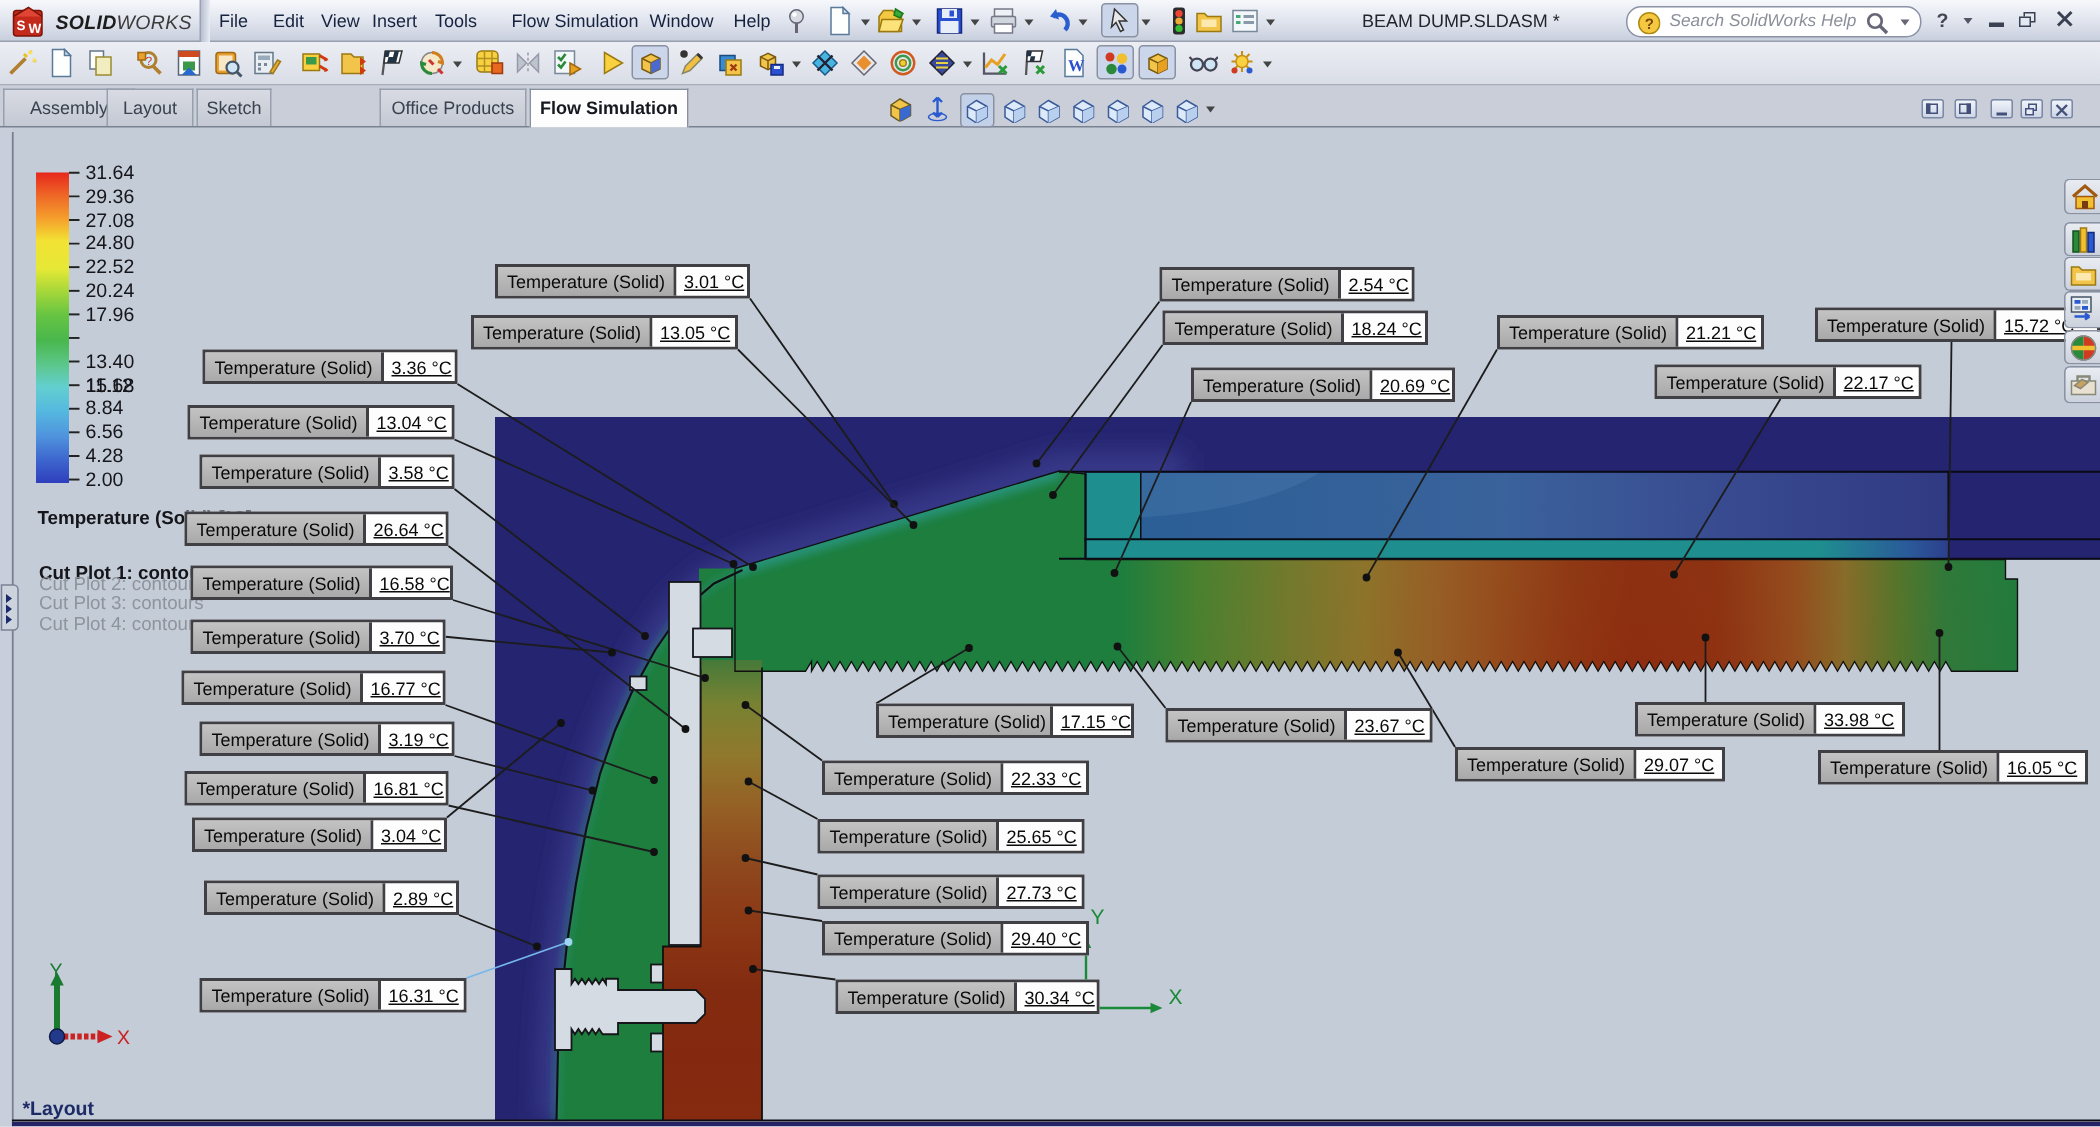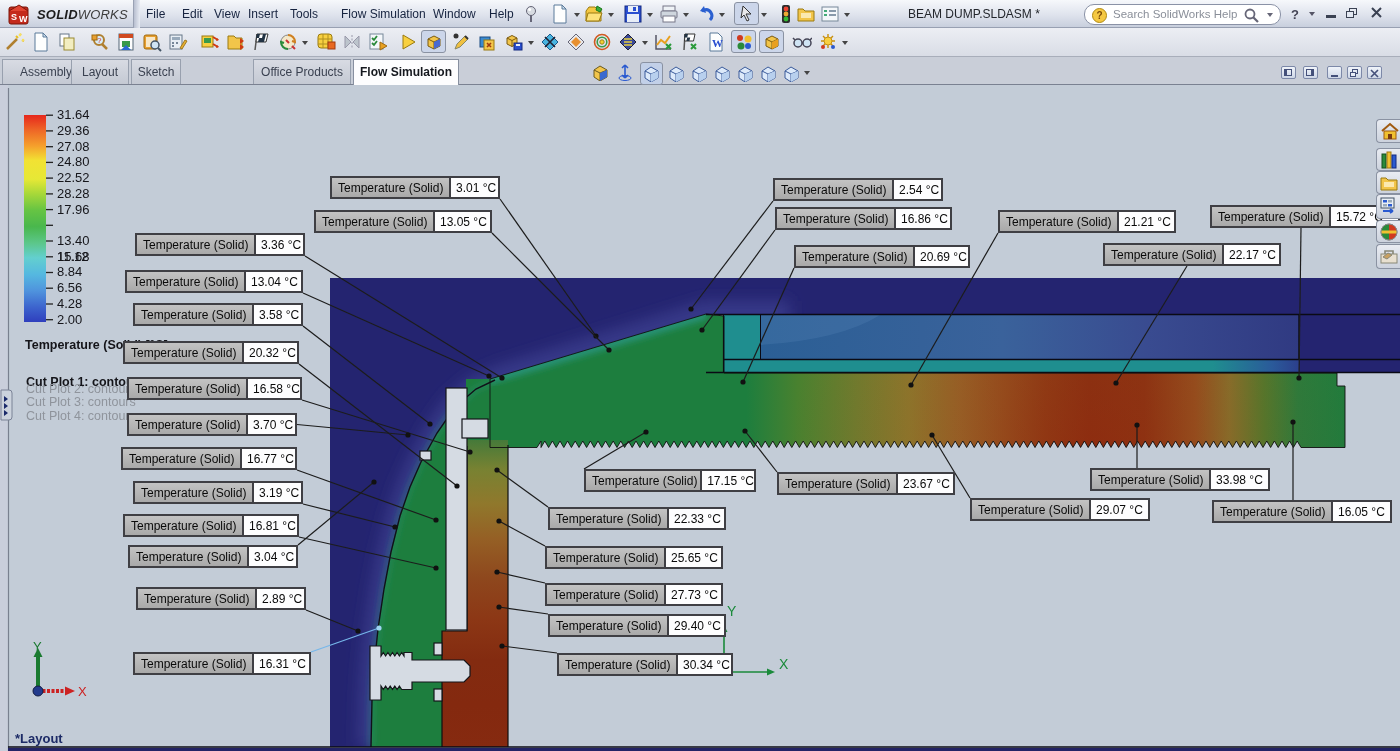--- a/index.html
+++ b/index.html
@@ -8,21 +8,21 @@
 #menus{position:absolute;left:0;top:0;width:1400px;height:28px;font-size:12px;color:#16233f;}
 #toolbar2{position:absolute;left:0;top:28px;width:1400px;height:29px;
  background:linear-gradient(#eceef4,#d9dde6);border-bottom:1px solid #a8aeba;}
 #tabrow{position:absolute;left:0;top:57px;width:1400px;height:27px;background:#c9ced8;}
 .tab{position:absolute;top:2px;height:25px;background:linear-gradient(#d8dbe3,#c4c9d3);
  border:1px solid #98a0ae;border-bottom:none;font-size:12px;color:#3a4150;text-align:center;line-height:24px;}
 .tab.active{background:#fdfdfe;font-weight:bold;color:#15181e;border-color:#8890a0;height:26px;z-index:3;}
 .co{position:absolute;display:flex;height:23px;line-height:19px;border:2px solid #3f3f44;background:#fdfdfe;
  font-size:12px;color:#0a0a0a;z-index:5;line-height:20px;white-space:nowrap;}
 .col{width:119px;background:linear-gradient(#c3c3c3,#a9a9a9);border-right:2px solid #3f3f44;padding-left:6px;}
-.cov{padding-left:5px;flex:1;background:#fdfdfe;}
+.cov{padding-left:5px;flex:1;background:#fdfdfe;text-decoration:underline;}
 .legn{font-size:13px;color:#15151a;z-index:2;}
 .cutp{position:absolute;font-size:12.5px;z-index:2;}
 #search{position:absolute;left:1084px;top:4px;width:197px;height:21px;background:#fff;
  border:1px solid #8a92a6;border-radius:10px;font-size:11.5px;color:#8a8f99;line-height:19px;}
 </style></head>
 <body>
 <div id="root">
 <div id="titlebar">
   <div style="position:absolute;left:8px;top:3px;"><svg width="22" height="22" viewBox="0 0 22 22" style="">
           <rect x="1" y="4" width="19" height="17" rx="2" fill="#c42a1c" stroke="#7a1408"></rect>
@@ -99,21 +99,21 @@
           <rect x="4" y="10" width="3" height="2" fill="#4a7"></rect>
           <rect x="9" y="10" width="7" height="2" fill="#89a"></rect>
         </svg></div>
       <div style="position:absolute;left:844px;top:13px;width:0;height:0;border-left:3.5px solid transparent;border-right:3.5px solid transparent;border-top:4px solid #444;"></div>
   <div style="position:absolute;left:908px;top:7px;font-size:12px;color:#23262c;">BEAM DUMP.SLDASM *</div>
   <div id="search">
         <span style="position:absolute;left:7px;top:3px;"><svg width="15" height="15" viewBox="0 0 15 15" style="">
             <circle cx="7.5" cy="7.5" r="7" fill="#f5c842" stroke="#b08a10"></circle>
             <text x="4.5" y="11" font-size="10" font-weight="bold" fill="#7a4a08" font-family="Liberation Sans">?</text>
           </svg></span>
-   <span style="position:absolute;left:28px;">Search SolidWorks Help</span>
+   <span style="position:absolute;left:28px;font-style:italic;">Search SolidWorks Help</span>
    <span style="position:absolute;left:158px;top:2px;"><svg width="17" height="17" viewBox="0 0 17 17" style="">
             <circle cx="7" cy="7" r="4.5" fill="none" stroke="#667" stroke-width="1.8"></circle>
             <path d="M10,10 l5,5" stroke="#667" stroke-width="2.2"></path>
           </svg></span>
    <span style="position:absolute;left:182px;top:8px;width:0;height:0;border-left:3.5px solid transparent;border-right:3.5px solid transparent;border-top:4px solid #667;"></span>
   </div>
   <div style="position:absolute;left:1291px;top:5px;"><span style="font-size:13px;color:#445;font-weight:bold;">?</span></div>
   <div style="position:absolute;left:1309px;top:12px;width:0;height:0;border-left:3.5px solid transparent;border-right:3.5px solid transparent;border-top:4px solid #556;"></div>
   <div style="position:absolute;left:1326px;top:15px;width:10px;height:2.5px;background:#3a4152;"></div>
   <div style="position:absolute;left:1349px;top:8px;width:8px;height:7px;border:1.6px solid #3a4152;"></div>
@@ -593,21 +593,21 @@
  <path d="M1,390 h8 a3,3 0 0 1 3,3 v24 a3,3 0 0 1 -3,3 h-8 z" fill="#ccd3dd" stroke="#7a8296"></path>
  <path d="M4,396 l4,3 -4,3 z M4,403 l4,3 -4,3 z M4,410 l4,3 -4,3 z" fill="#1a2a6a"></path>
 </g>
 </svg>
 
 <div style="position:absolute;left:57px;top:107px;" class="legn">31.64</div>
 <div style="position:absolute;left:57px;top:123px;" class="legn">29.36</div>
 <div style="position:absolute;left:57px;top:139px;" class="legn">27.08</div>
 <div style="position:absolute;left:57px;top:154px;" class="legn">24.80</div>
 <div style="position:absolute;left:57px;top:170px;" class="legn">22.52</div>
-<div style="position:absolute;left:57px;top:186px;" class="legn">28.28</div>
+<div style="position:absolute;left:57px;top:186px;" class="legn">20.24</div>
 <div style="position:absolute;left:57px;top:202px;" class="legn">17.96</div>
 <div style="position:absolute;left:57px;top:217px;margin-top:32px;" class="legn">15.68</div>
 <div style="position:absolute;left:57px;top:233px;" class="legn">13.40</div>
 <div style="position:absolute;left:57px;top:249px;" class="legn">11.12</div>
 <div style="position:absolute;left:57px;top:264px;" class="legn">8.84</div>
 <div style="position:absolute;left:57px;top:280px;" class="legn">6.56</div>
 <div style="position:absolute;left:57px;top:296px;" class="legn">4.28</div>
 <div style="position:absolute;left:57px;top:312px;" class="legn">2.00</div>
 <div class="cutp" style="left:25px;top:338px;color:#15151a;font-weight:bold;">Temperature (Solid) [°C]</div>
 <div class="cutp" style="left:26px;top:375px;color:#15151a;font-weight:bold;">Cut Plot 1: contours</div>
@@ -622,21 +622,21 @@
 <div class="co" style="left:314px;top:210px;width:178px;">
       <span class="col">Temperature (Solid)</span>
       <span class="cov">13.05 °C</span>
     </div>
 <div class="co" style="left:773px;top:178px;width:170px;">
       <span class="col">Temperature (Solid)</span>
       <span class="cov">2.54 °C</span>
     </div>
 <div class="co" style="left:775px;top:207px;width:177px;">
       <span class="col">Temperature (Solid)</span>
-      <span class="cov">16.86 °C</span>
+      <span class="cov">18.24 °C</span>
     </div>
 <div class="co" style="left:998px;top:210px;width:178px;">
       <span class="col">Temperature (Solid)</span>
       <span class="cov">21.21 °C</span>
     </div>
 <div class="co" style="left:1210px;top:205px;width:190px;">
       <span class="col">Temperature (Solid)</span>
       <span class="cov">15.72 °C</span>
     </div>
 <div class="co" style="left:794px;top:245px;width:176px;">
@@ -654,21 +654,21 @@
 <div class="co" style="left:125px;top:270px;width:178px;">
       <span class="col">Temperature (Solid)</span>
       <span class="cov">13.04 °C</span>
     </div>
 <div class="co" style="left:133px;top:303px;width:170px;">
       <span class="col">Temperature (Solid)</span>
       <span class="cov">3.58 °C</span>
     </div>
 <div class="co" style="left:123px;top:341px;width:176px;">
       <span class="col">Temperature (Solid)</span>
-      <span class="cov">20.32 °C</span>
+      <span class="cov">26.64 °C</span>
     </div>
 <div class="co" style="left:127px;top:377px;width:175px;">
       <span class="col">Temperature (Solid)</span>
       <span class="cov">16.58 °C</span>
     </div>
 <div class="co" style="left:127px;top:413px;width:170px;">
       <span class="col">Temperature (Solid)</span>
       <span class="cov">3.70 °C</span>
     </div>
 <div class="co" style="left:121px;top:447px;width:176px;">

